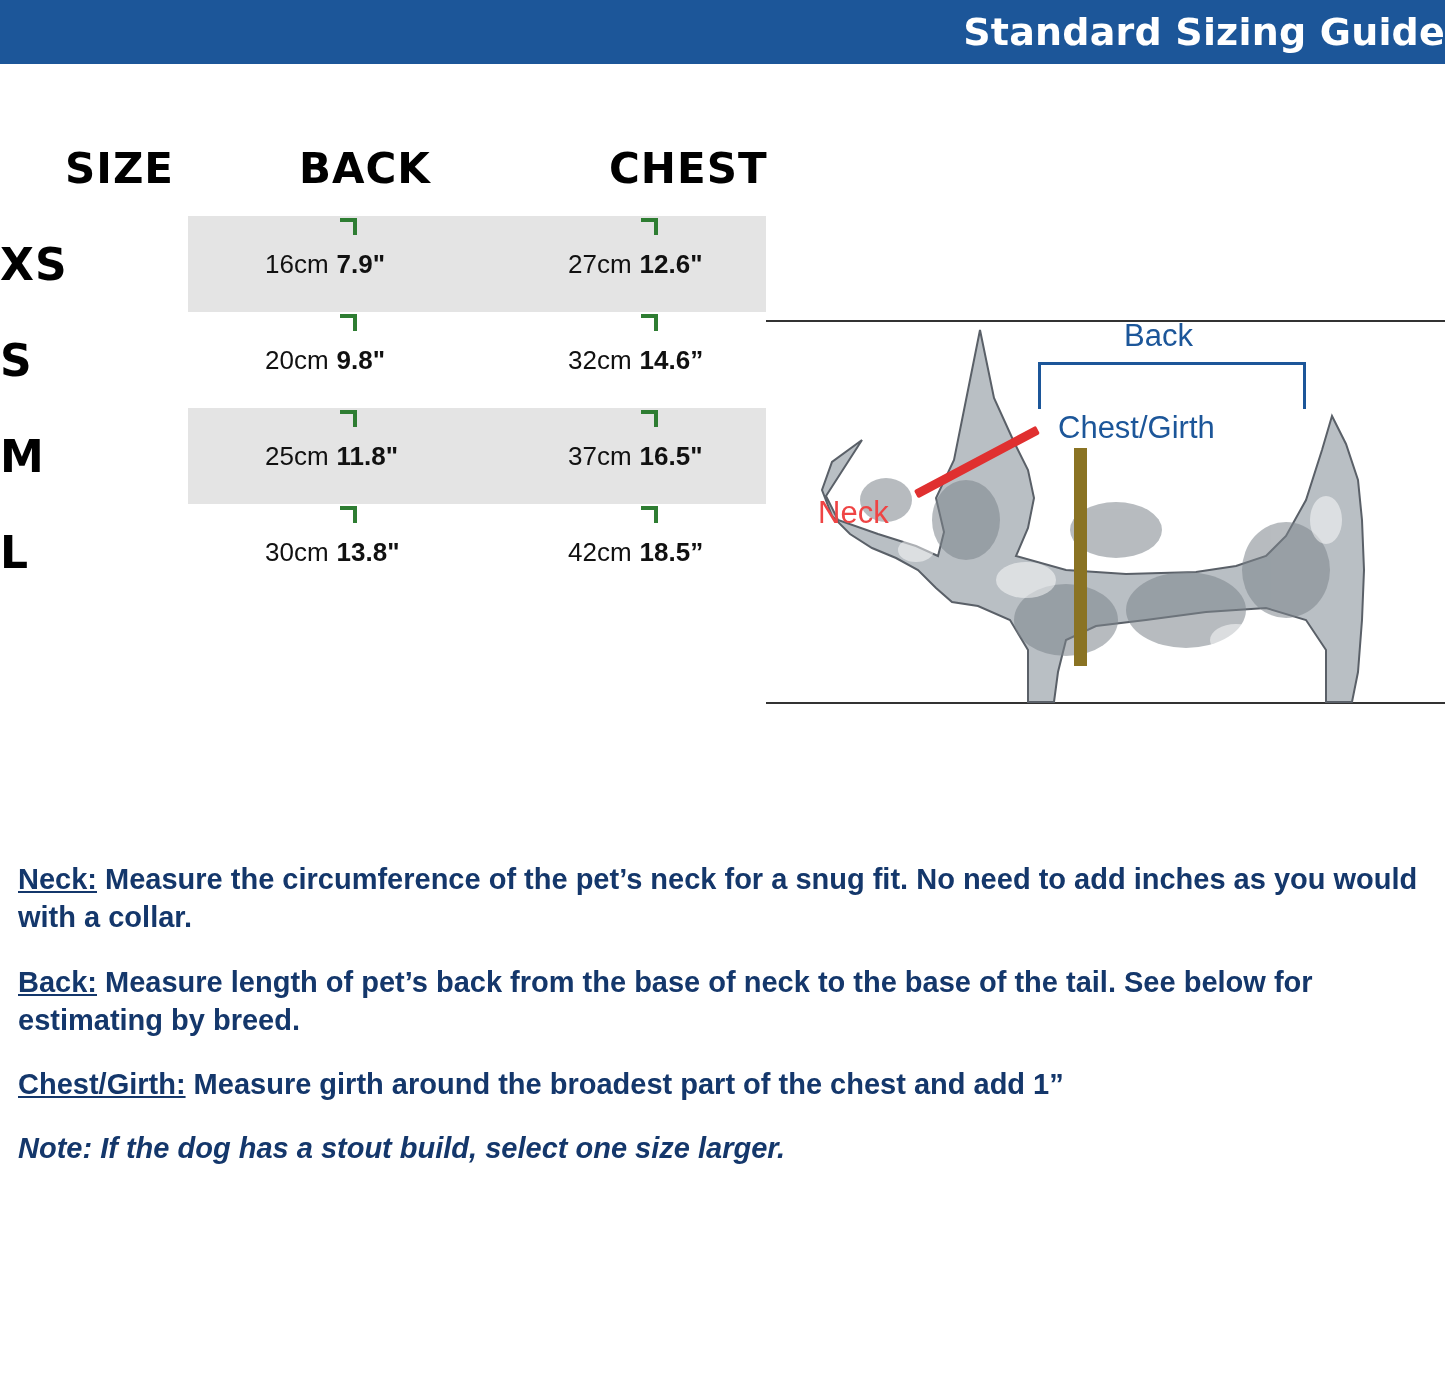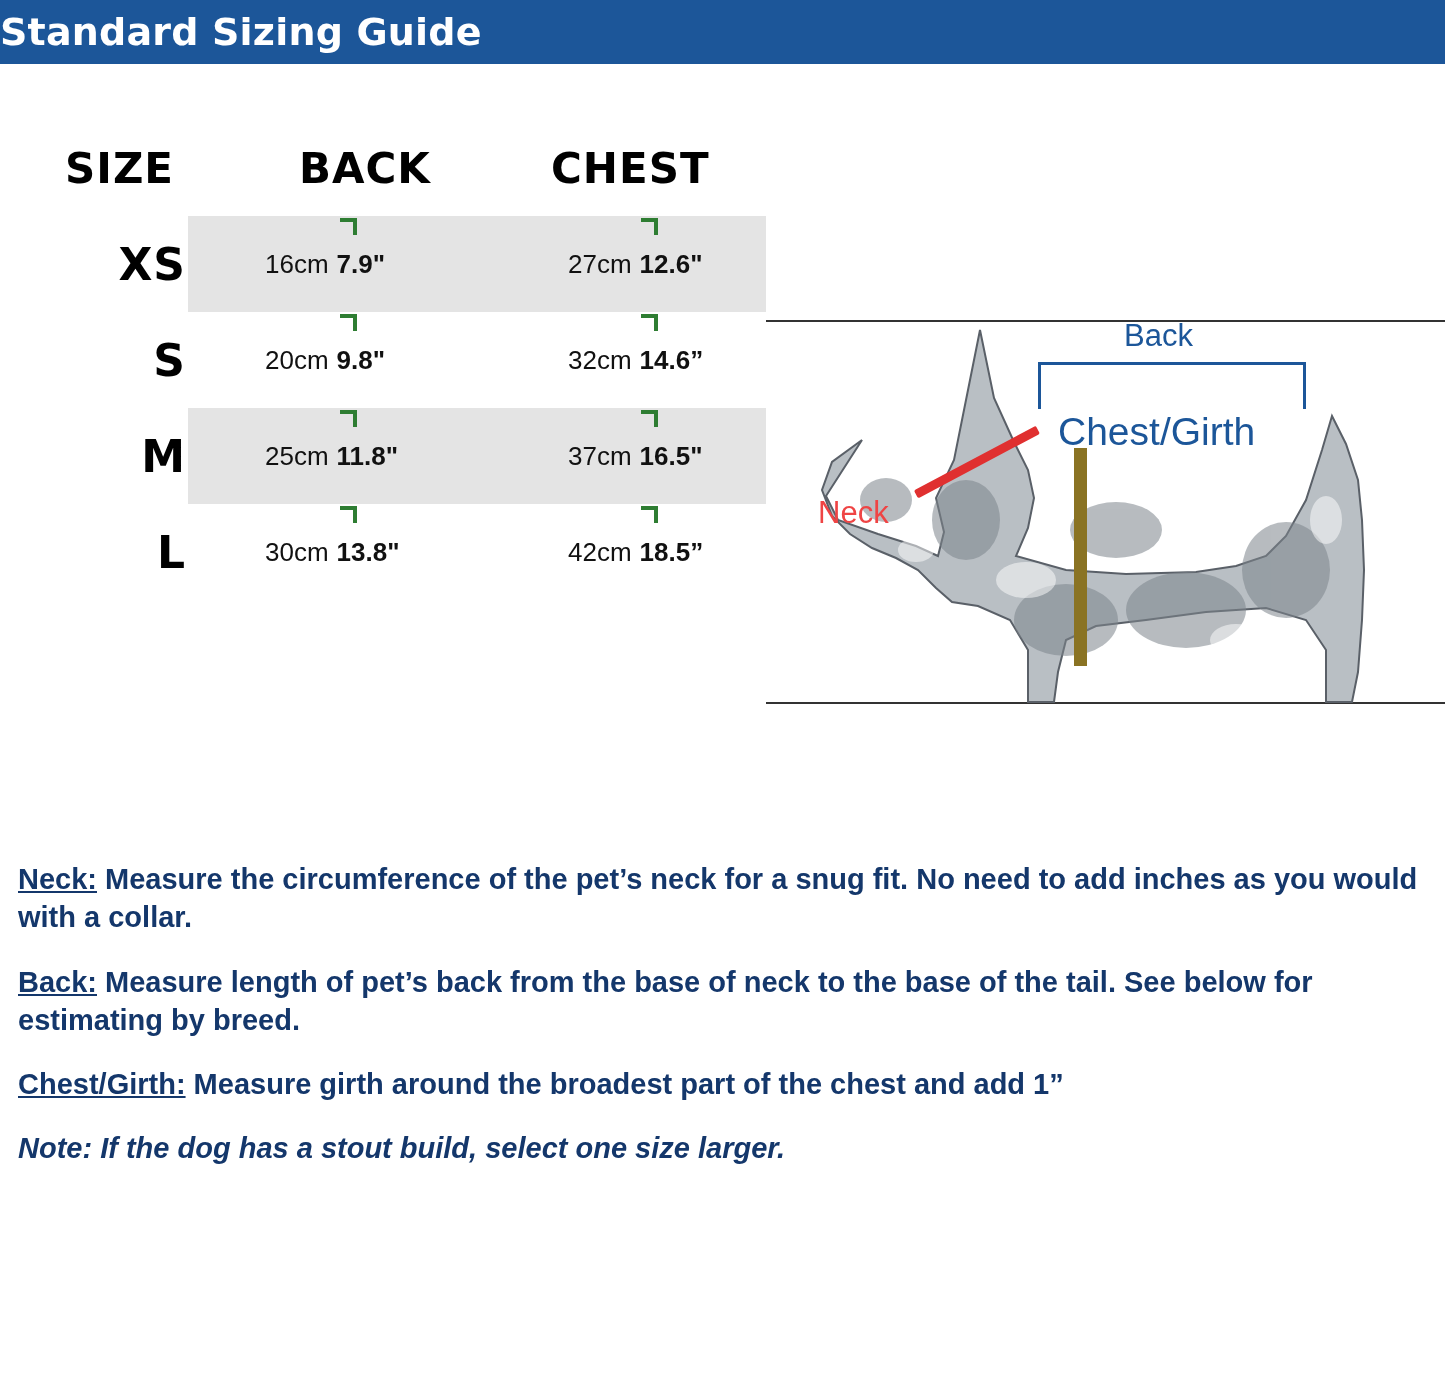--- a/index.html
+++ b/index.html
@@ -15,21 +15,21 @@
     overflow: hidden;
   }
 
   
   .header {
     width: 1445px;
     height: 64px;
     background: #1c5699;
     display: flex;
     align-items: center;
-    justify-content: flex-start;
+    justify-content: flex-end;
   }
   .header-title {
     color: #ffffff;
     font-size: 38px;
     font-weight: 600;
     letter-spacing: 0.2px;
     font-family: "DejaVu Sans", sans-serif;
   }
 
   
@@ -52,21 +52,21 @@
     position: absolute;
     font-family: "DejaVu Sans", sans-serif;
     font-weight: bold;
     font-size: 42px;
     color: #000;
     letter-spacing: 1px;
     margin-left: 41px;
   }
   .col-head.size  { left: 24px; }
   .col-head.back  { left: 258px; }
-  .col-head.chest { left: 510px; }
+  .col-head.chest { left: 568px; }
 
   .rows {
     position: absolute;
     top: 152px;
     left: 0;
     width: 790px;
   }
   .row {
     position: relative;
     height: 96px;
@@ -80,21 +80,21 @@
     background: #e4e4e4;
   }
   .row.alt .band { background: transparent; }
 
   .row .size-label {
     position: absolute;
     left: 0;
     width: 186px;
     top: 50%;
     transform: translateY(-50%);
-    text-align: right;
+    text-align: left;
     font-family: "DejaVu Sans", sans-serif;
     font-weight: bold;
     font-size: 44px;
     color: #000;
     letter-spacing: 1px;
   }
   .cell {
     position: absolute;
     top: 50%;
     transform: translateY(-50%);
@@ -157,21 +157,21 @@
     left: 358px;
     top: -2px;
     font-size: 31px;
     color: #1c5699;
     font-family: "Liberation Sans", sans-serif;
   }
   .label-chest {
     position: absolute;
     left: 292px;
     top: 90px;
-    font-size: 39px;
+    font-size: 31px;
     color: #1c5699;
     font-family: "Liberation Sans", sans-serif;
   }
   .label-neck {
     position: absolute;
     left: 52px;
     top: 175px;
     font-size: 31px;
     color: #ef4444;
     font-family: "Liberation Sans", sans-serif;

